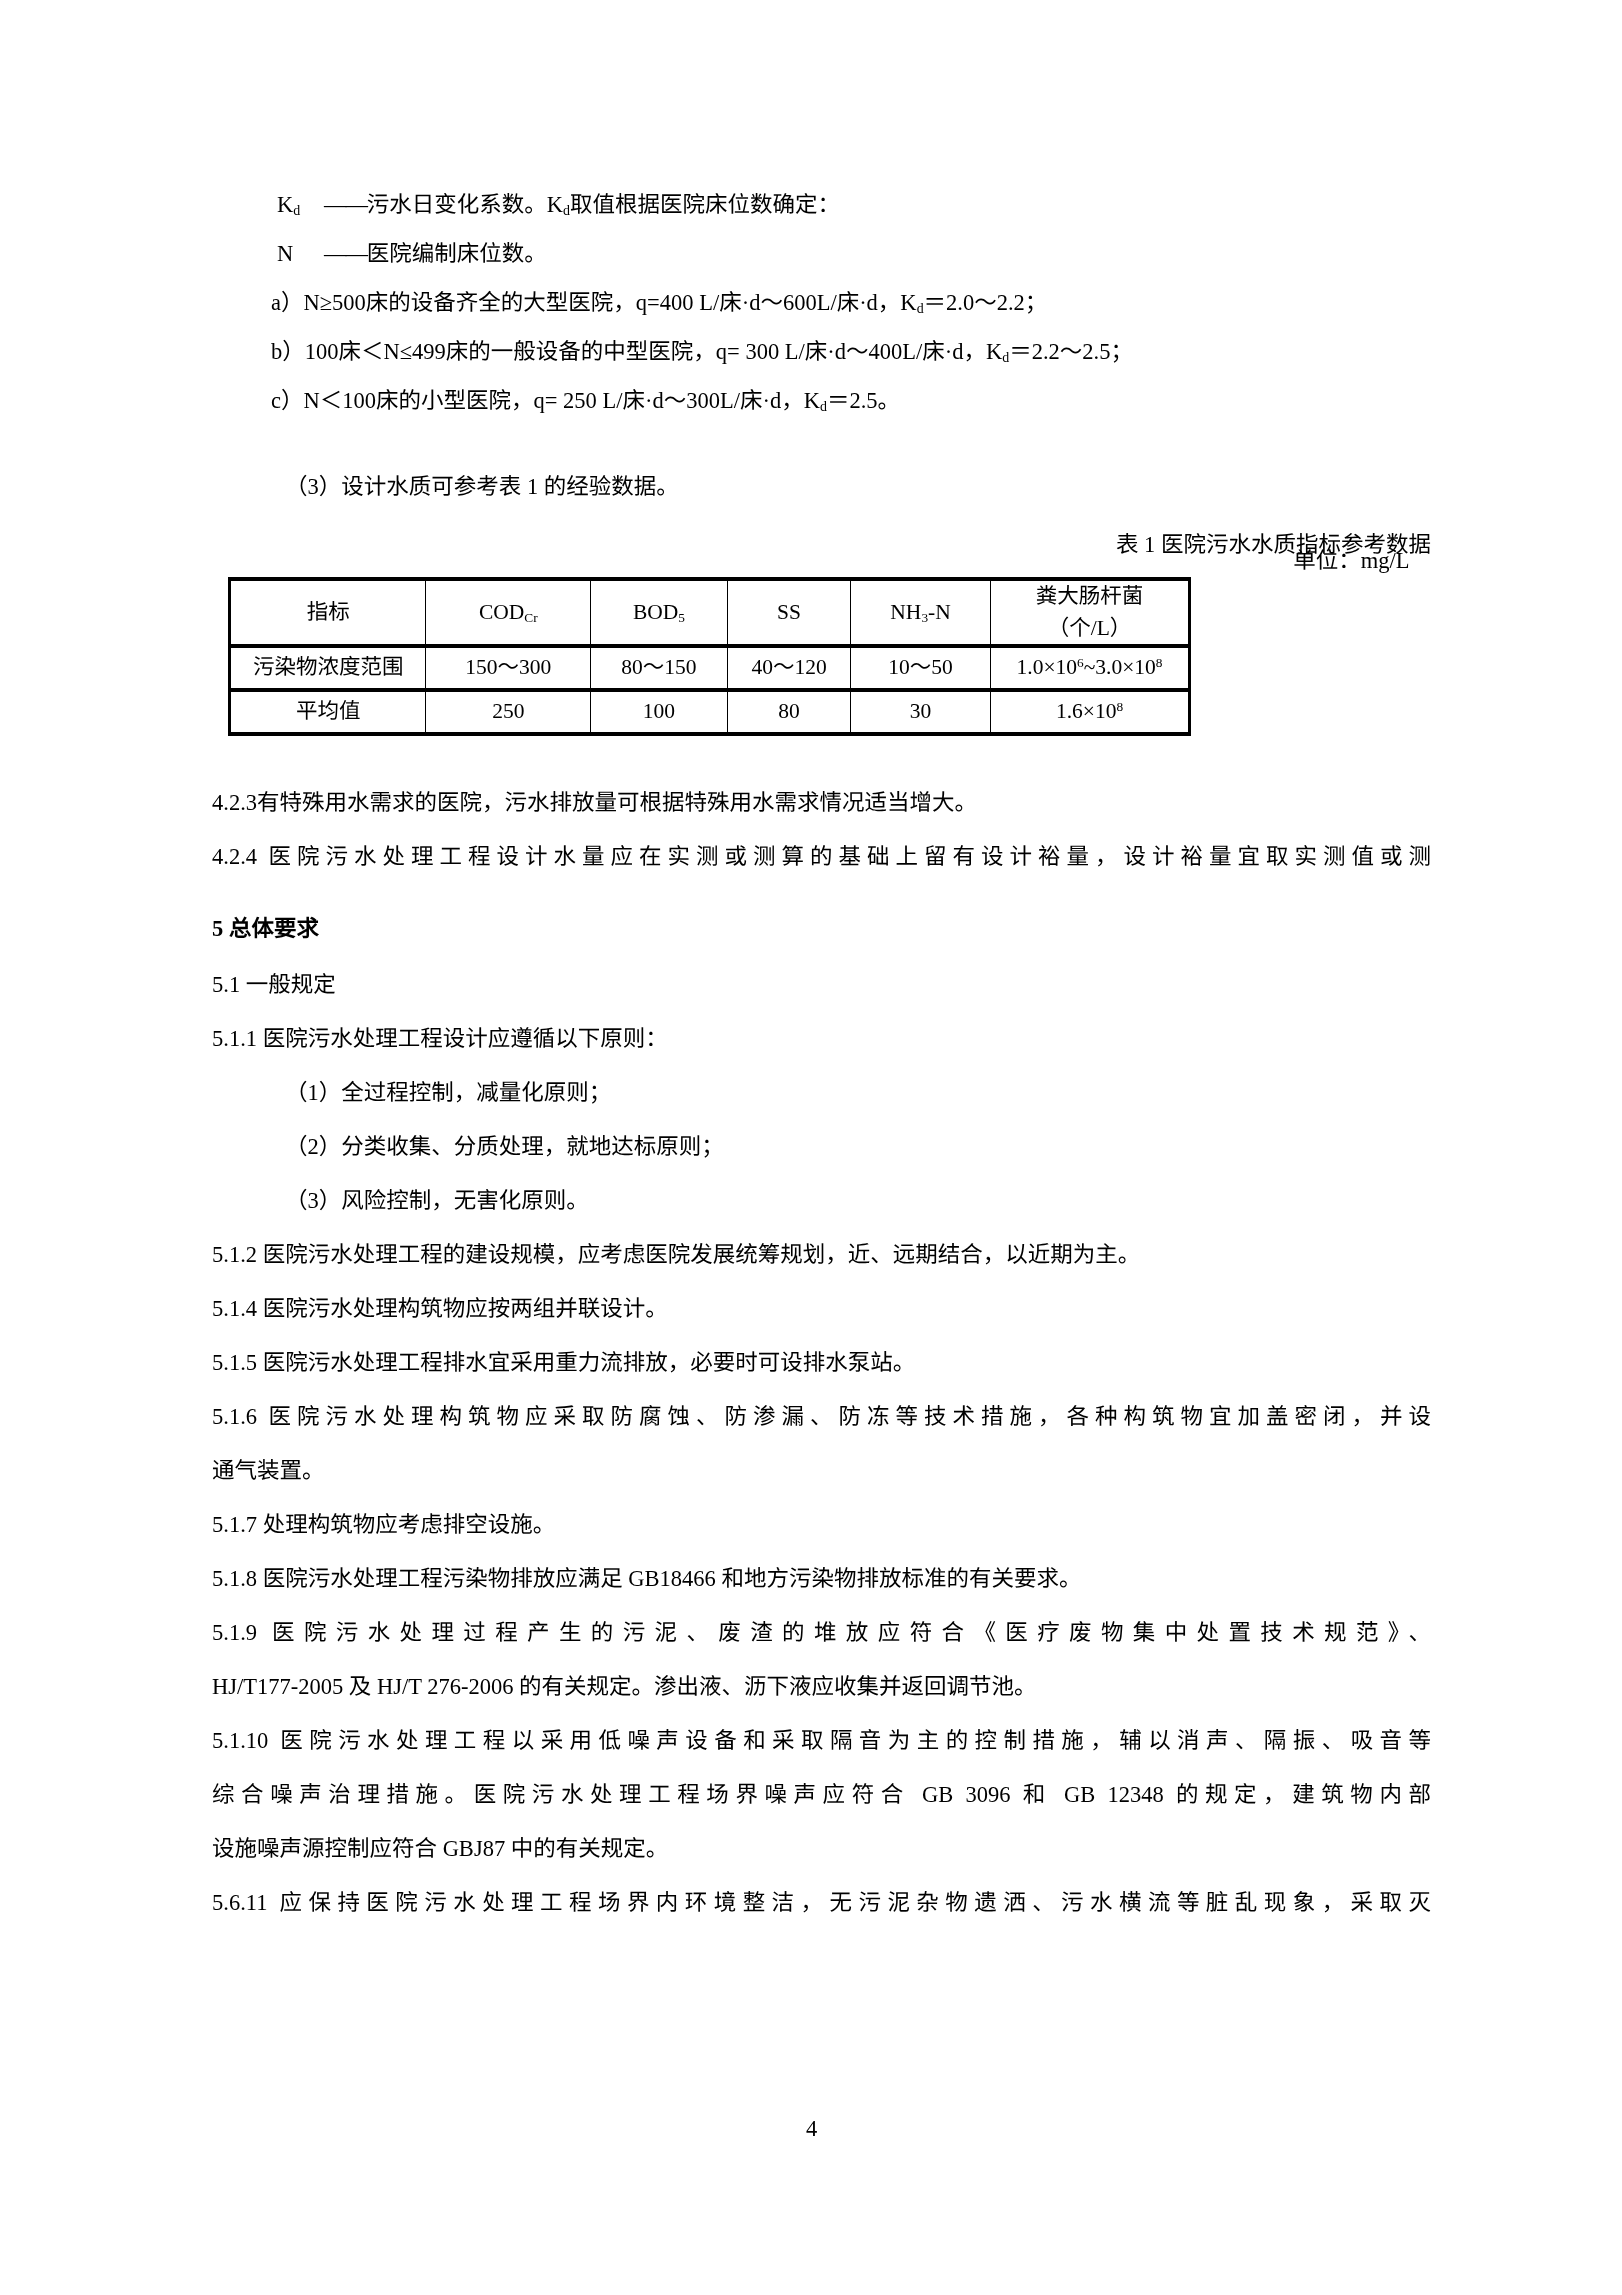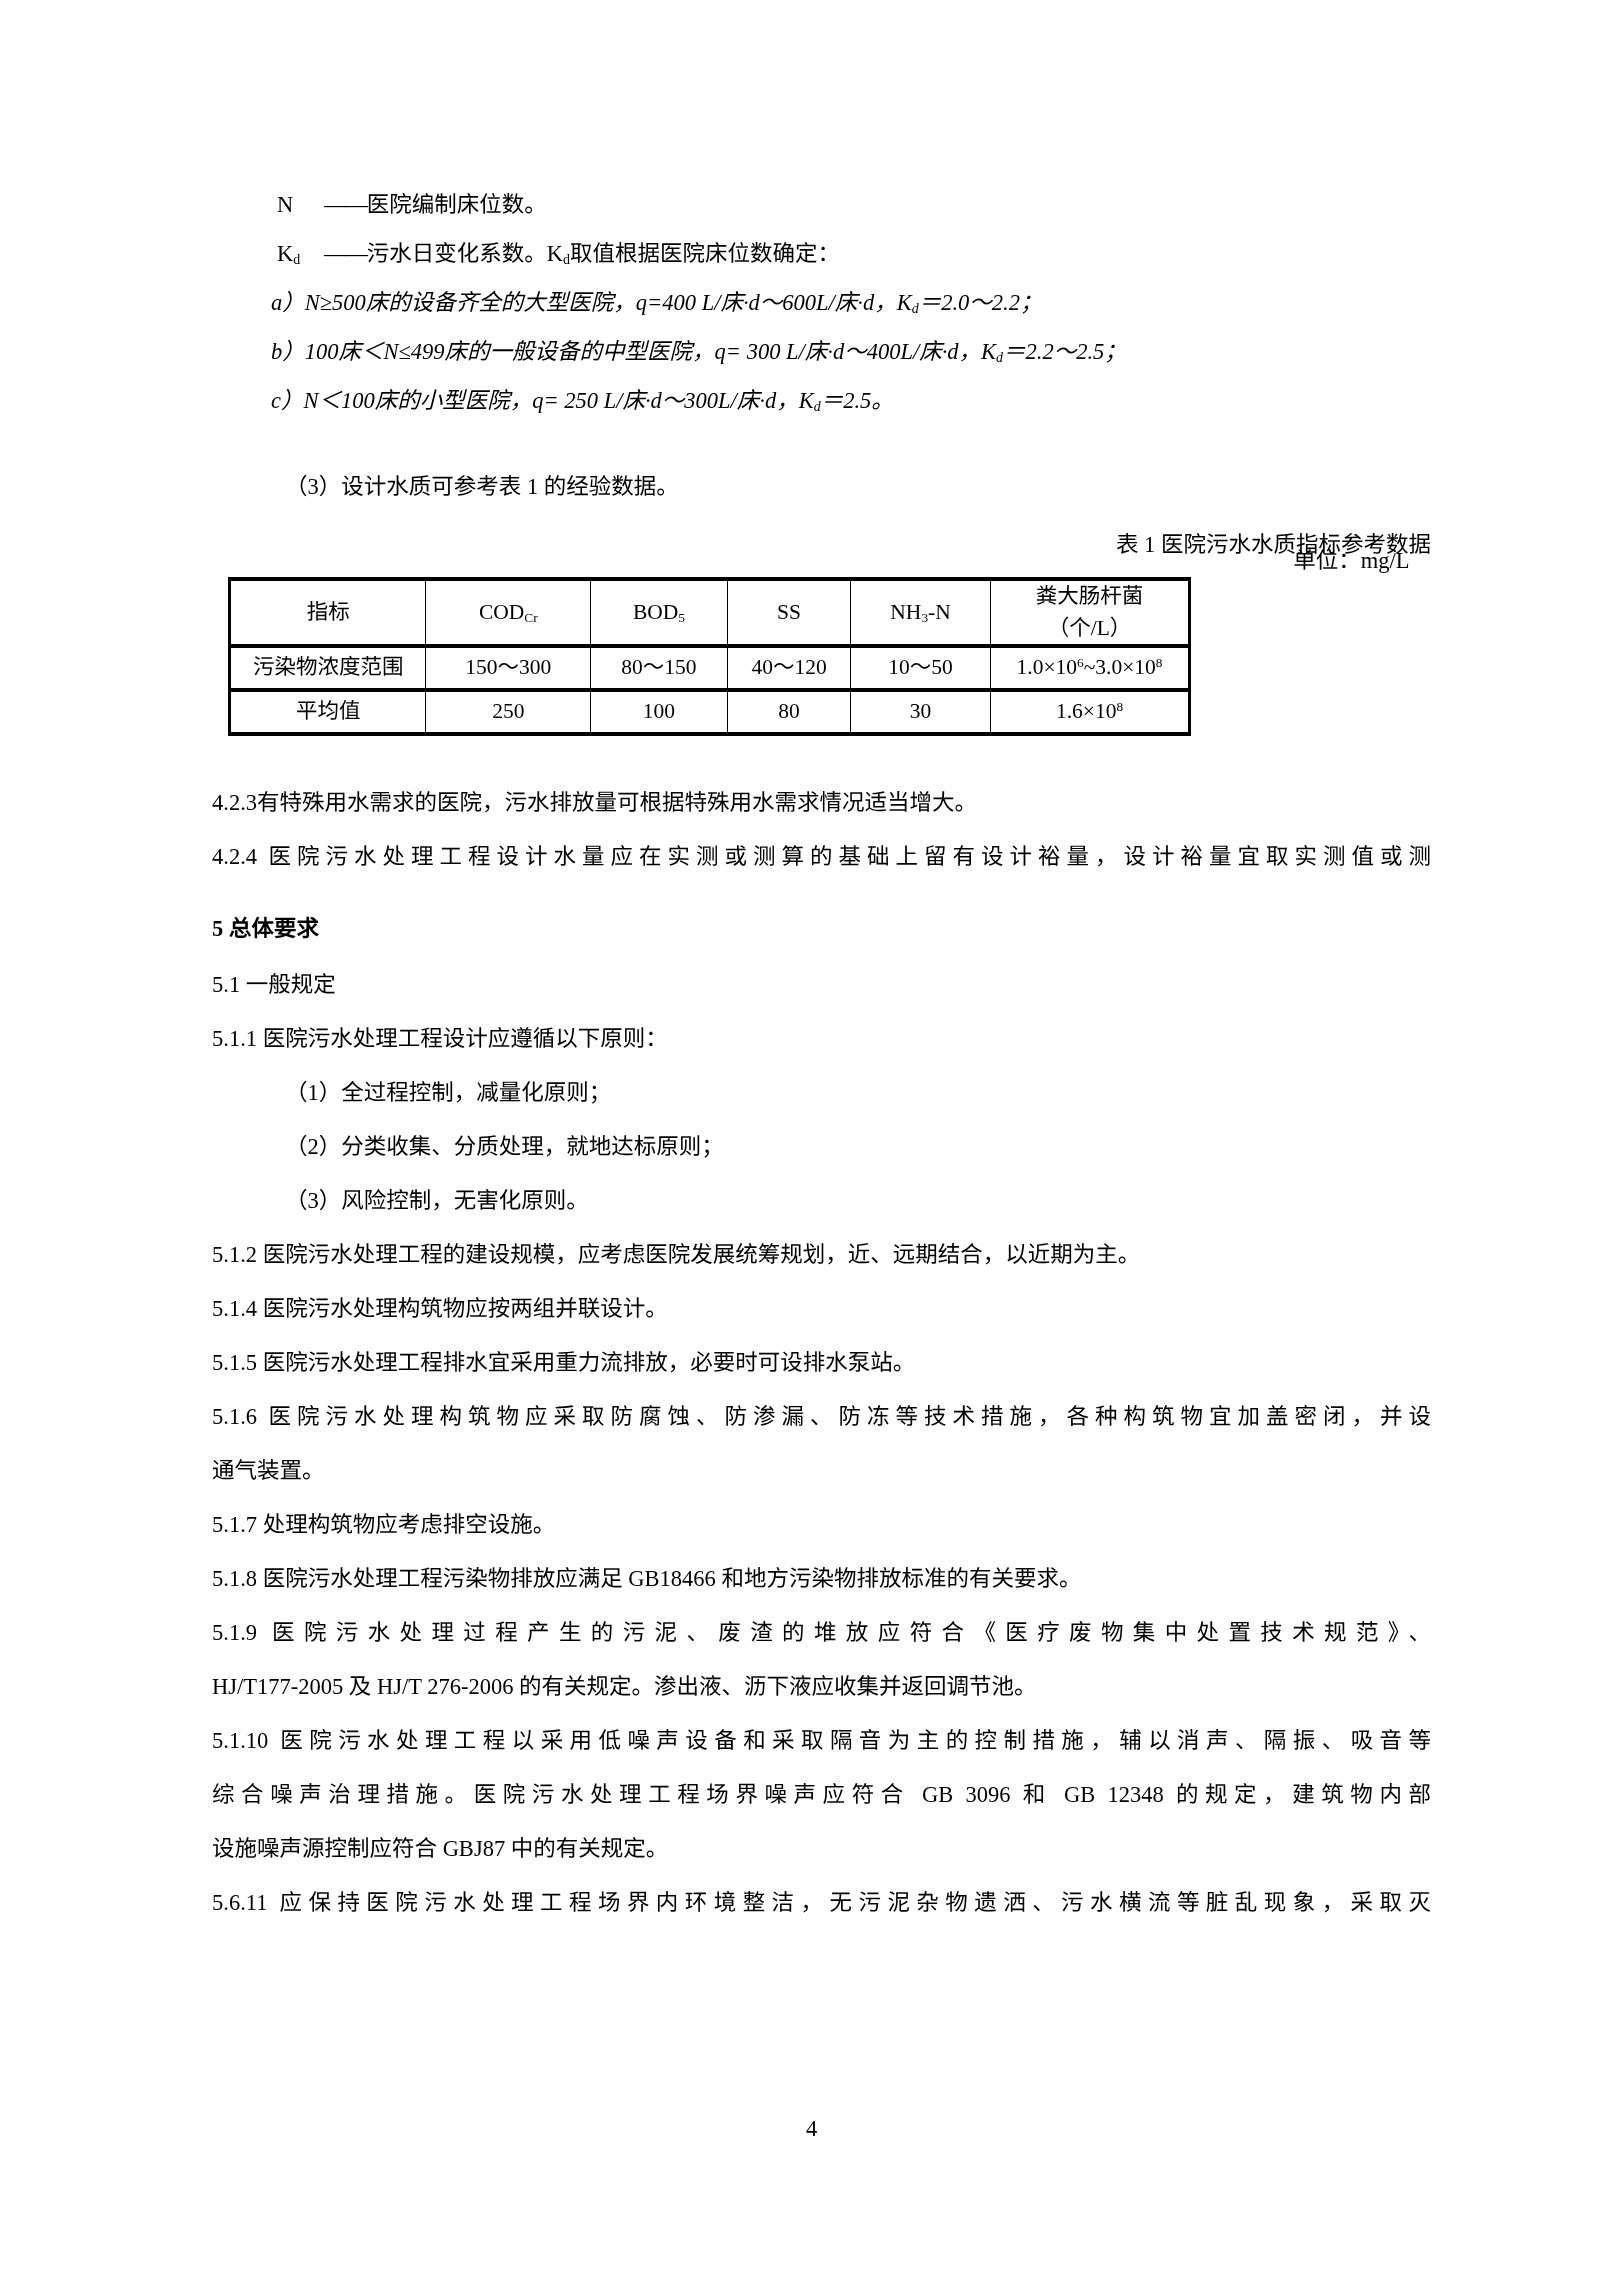--- a/index.html
+++ b/index.html
@@ -10,21 +10,21 @@
     position:relative;overflow:hidden;
   }
   .content{
     position:absolute;left:212px;top:180px;width:1219px;
     font-size:22.5px;line-height:49px;
   }
   sub{font-size:0.62em;line-height:0;vertical-align:-0.25em;}
   sup{font-size:0.62em;line-height:0;vertical-align:0.55em;}
   .def-line .term{display:inline-block;width:112px;padding-left:65px;box-sizing:border-box;}
   .dash{letter-spacing:-0.05em;}
-  .ind-abc{padding-left:59px;font-style:italic;}
+  .ind-abc{padding-left:59px;}
   .ind-item{padding-left:73px;}
   .spacer{height:37px;}
   .caption-row{position:relative;margin-top:9.2px;line-height:49px;}
   .caption{text-align:right;}
   .unit{position:absolute;right:21.5px;top:16px;}
   table{
     border-collapse:collapse;margin-left:16.4px;margin-top:8.2px;
     width:963px;table-layout:fixed;font-size:21.5px;
   }
   table,th,td{border:1.5px solid #000;}
@@ -44,24 +44,24 @@
     position:absolute;left:0;right:0;top:2116px;
     text-align:center;font-size:22.5px;
   }
 </style>
 </head>
 <body>
 
 <div class="content">
 
   <div class="def-line">
-    <span class="term">N</span><span class="dash">——</span><span>医院编制床位数。</span>
+    <span class="term"><span>K</span><sub>d</sub></span><span class="dash">——</span><span><span>污水日变化系数。K</span><sub>d</sub><span>取值根据医院床位数确定：</span></span>
   </div>
   <div class="def-line">
-    <span class="term"><span>K</span><sub>d</sub></span><span class="dash">——</span><span><span>污水日变化系数。K</span><sub>d</sub><span>取值根据医院床位数确定：</span></span>
+    <span class="term">N</span><span class="dash">——</span><span>医院编制床位数。</span>
   </div>
 
   <div class="ind-abc"><span>a）N≥500床的设备齐全的大型医院，q=400 L/床·d～600L/床·d，K</span><sub>d</sub><span>＝2.0～2.2；</span></div>
   <div class="ind-abc"><span>b）100床＜N≤499床的一般设备的中型医院，q= 300 L/床·d～400L/床·d，K</span><sub>d</sub><span>＝2.2～2.5；</span></div>
   <div class="ind-abc"><span>c）N＜100床的小型医院，q= 250 L/床·d～300L/床·d，K</span><sub>d</sub><span>＝2.5。</span></div>
 
   <div class="spacer"></div>
   <div class="ind-item">（3）设计水质可参考表 1 的经验数据。</div>
 
   <div class="caption-row">

